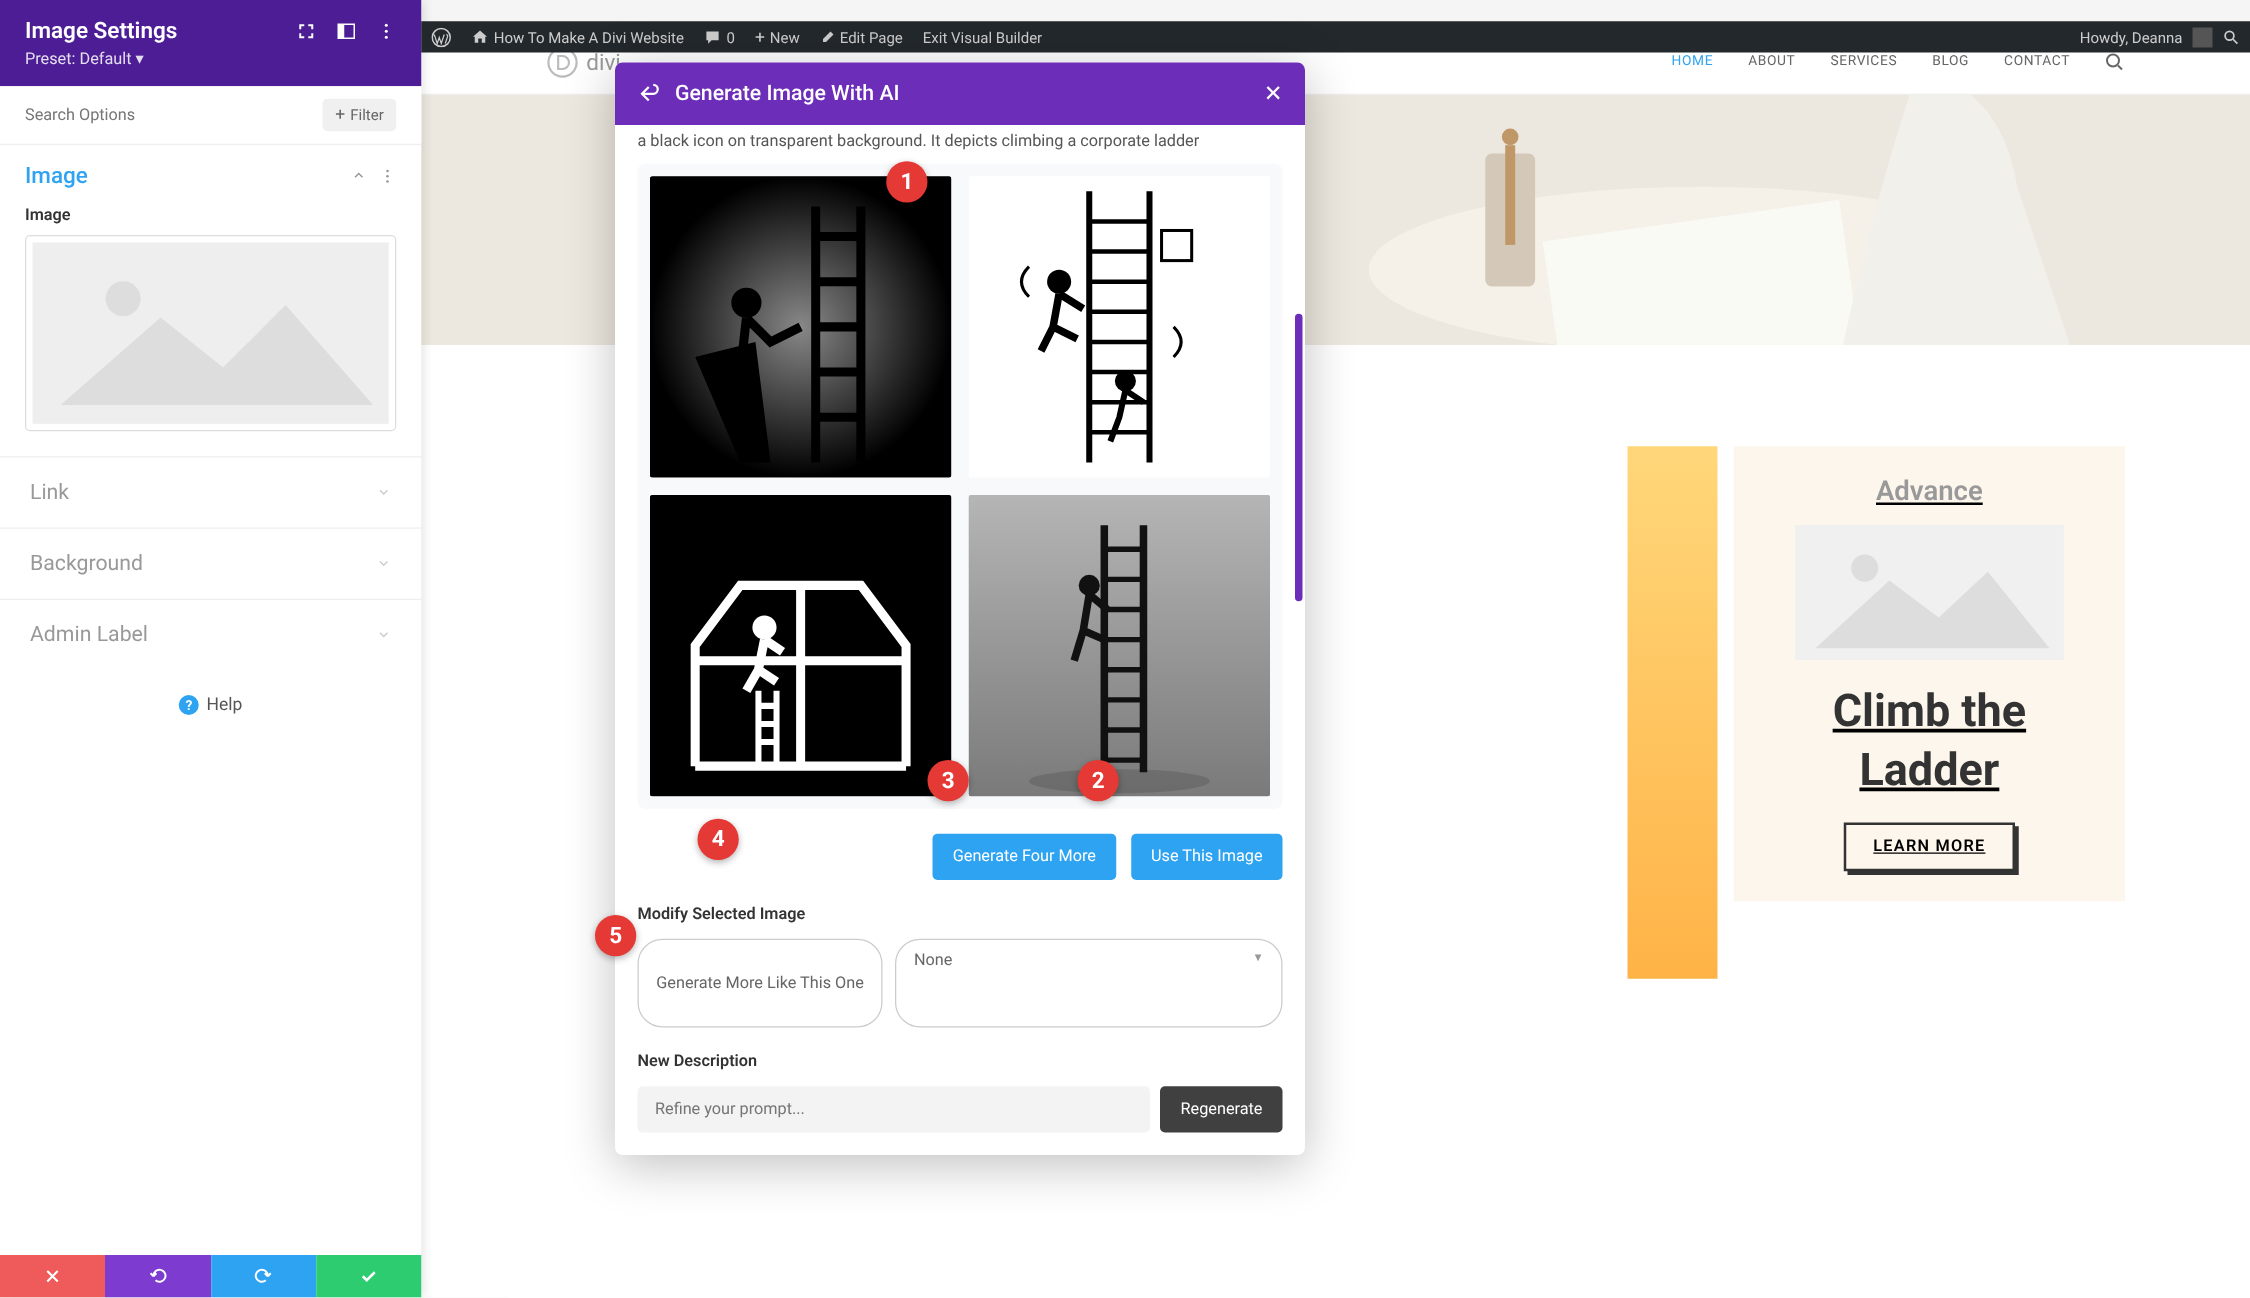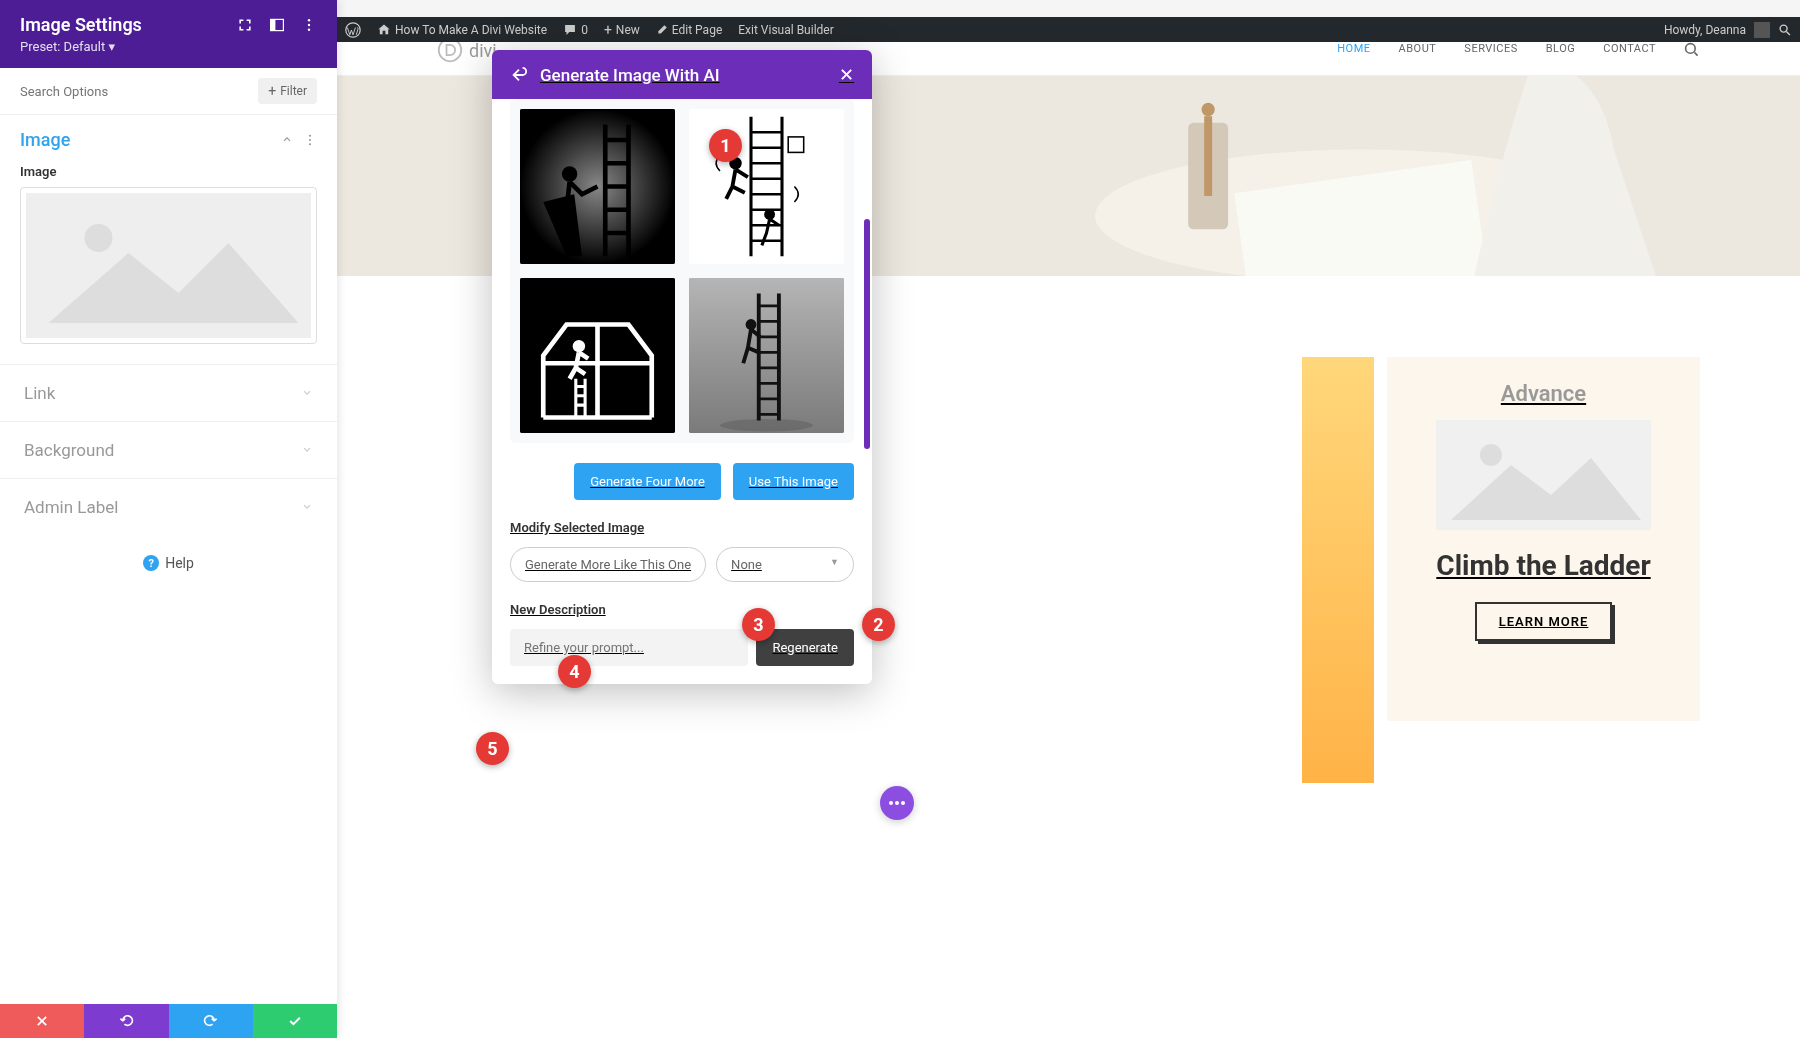--- a/index.html
+++ b/index.html
@@ -47,42 +47,42 @@
     .site-header { display: flex; align-items: center; padding: 12px 100px; border-bottom: 1px solid #eee; }
     .site-logo { display: flex; align-items: center; gap: 6px; color: #999; font-size: 18px; }
     .site-nav { margin-left: auto; display: flex; gap: 28px; font-size: 11px; letter-spacing: 0.5px; color: #666; }
     .site-nav .active { color: #2ea3f2; }
     .hero-img { width: 100%; height: 200px; background: linear-gradient(135deg, #e8e4dc 0%, #f0ede5 100%); position: relative; }
     
     
     .card-right { position: absolute; right: 100px; top: 332px; width: 313px; height: 364px; background: #fdf6ec; display: flex; flex-direction: column; align-items: center; padding: 24px; text-decoration: underline; }
     .card-title-sm { color: #999; font-size: 22px; font-weight: 600; margin-bottom: 14px; }
     .card-img-ph { width: 215px; height: 110px; background: #f0f0f0; margin-bottom: 18px; position: relative; overflow: hidden; }
-    .card-heading { font-size: 28px; font-weight: 700; color: #333; text-align: center; line-height: 1.3; margin-bottom: 18px; }
+    .card-heading { font-size: 36px; font-weight: 700; color: #333; text-align: center; line-height: 1.3; margin-bottom: 18px; }
     .learn-more-btn { border: 2px solid #333; padding: 10px 22px; font-size: 13px; font-weight: 600; letter-spacing: 1px; box-shadow: 3px 3px 0 #333; cursor: pointer; }
     .card-behind { position: absolute; left: 965px; top: 332px; width: 72px; height: 426px; background: linear-gradient(180deg, #ffd77a, #ffb347); }
     
     
-    .modal { position: absolute; left: 492px; top: 50px; width: 380px; background: #fff; border-radius: 6px; box-shadow: 0 8px 40px rgba(0,0,0,0.25); z-index: 200; text-decoration: underline; }
+    .modal { position: absolute; left: 492px; top: 50px; width: 552px; background: #fff; border-radius: 6px; box-shadow: 0 8px 40px rgba(0,0,0,0.25); z-index: 200; }
     .modal-header { background: #6c2eb9; color: #fff; padding: 14px 18px; border-radius: 6px 6px 0 0; display: flex; align-items: center; gap: 12px; }
     .modal-title { font-size: 17px; font-weight: 500; flex: 1; }
     .modal-close { cursor: pointer; font-size: 18px; }
     .modal-body { padding: 0 18px 18px; }
     .prompt-text { font-size: 13px; color: #555; padding: 6px 0 10px; }
     .img-grid-wrapper { background: #f8f9fb; border-radius: 6px; padding: 10px; margin-bottom: 20px; position: relative; }
     .img-grid { display: grid; grid-template-columns: 1fr 1fr; gap: 14px; }
     .img-cell { aspect-ratio: 1/1; background: #333; border-radius: 2px; overflow: hidden; cursor: pointer; }
     .img-cell.white-bg { background: #fff; }
     .img-cell.gray-bg { background: linear-gradient(180deg, #aaa, #888); }
     .scroll-indicator { position: absolute; right: -16px; top: 120px; width: 6px; height: 230px; background: #6c2eb9; border-radius: 3px; }
     .modal-actions { display: flex; justify-content: flex-end; gap: 12px; margin-bottom: 20px; }
     .btn-blue { background: #2ea3f2; color: #fff; border: none; padding: 11px 16px; border-radius: 4px; font-size: 13px; cursor: pointer; }
     .section-label { font-size: 13px; font-weight: 600; color: #333; margin-bottom: 12px; }
     .modify-row { display: flex; gap: 10px; margin-bottom: 20px; }
-    .btn-outline { background: #fff; border: 1px solid #ccc; padding: 9px 14px; border-radius: 20px; font-size: 13px; color: #666; cursor: pointer; }
+    .btn-outline { background: #fff; border: 1px solid #ccc; padding: 27px 14px; border-radius: 20px; font-size: 13px; color: #666; cursor: pointer; }
     .select-outline { flex: 1; background: #fff; border: 1px solid #ccc; padding: 9px 14px; border-radius: 20px; font-size: 13px; color: #666; position: relative; cursor: pointer; }
     .select-outline::after { content: "▼"; position: absolute; right: 14px; font-size: 9px; color: #999; }
     .refine-row { display: flex; gap: 8px; }
     .refine-input { flex: 1; background: #f3f3f3; border: none; padding: 11px 14px; border-radius: 4px; font-size: 13px; }
     .btn-gray { background: #404040; color: #fff; border: none; padding: 11px 16px; border-radius: 4px; font-size: 13px; cursor: pointer; }
     
     
     .callout { position: absolute; width: 33px; height: 33px; background: #e53935; border-radius: 50%; color: #fff; display: flex; align-items: center; justify-content: center; font-size: 18px; font-weight: 700; z-index: 300; box-shadow: 0 2px 6px rgba(0,0,0,0.3); }
     
     
@@ -285,20 +285,21 @@
 
 <div class="modal">
   <div class="modal-header">
     <svg width="18" height="18" viewBox="0 0 20 20" fill="#fff">
         <path d="M10 4l-6 6 6 6M4 10h10a4 4 0 0 0 0-8" fill="none" stroke="#fff" stroke-width="2"></path>
       </svg>
     <div class="modal-title">Generate Image With AI</div>
     <div class="modal-close">✕</div>
   </div>
   <div class="modal-body">
+    <div class="prompt-text">a black icon on transparent background. It depicts climbing a corporate ladder</div>
     <div class="img-grid-wrapper">
       <div class="scroll-indicator"></div>
       <div class="img-grid">
         <div class="img-cell">
           <svg viewBox="0 0 100 100" width="100%" height="100%">
             <defs>
                 <radialGradient id="g1">
                   <stop offset="0%" stop-color="#888"></stop>
                   <stop offset="100%" stop-color="#000"></stop>
                 </radialGradient>

